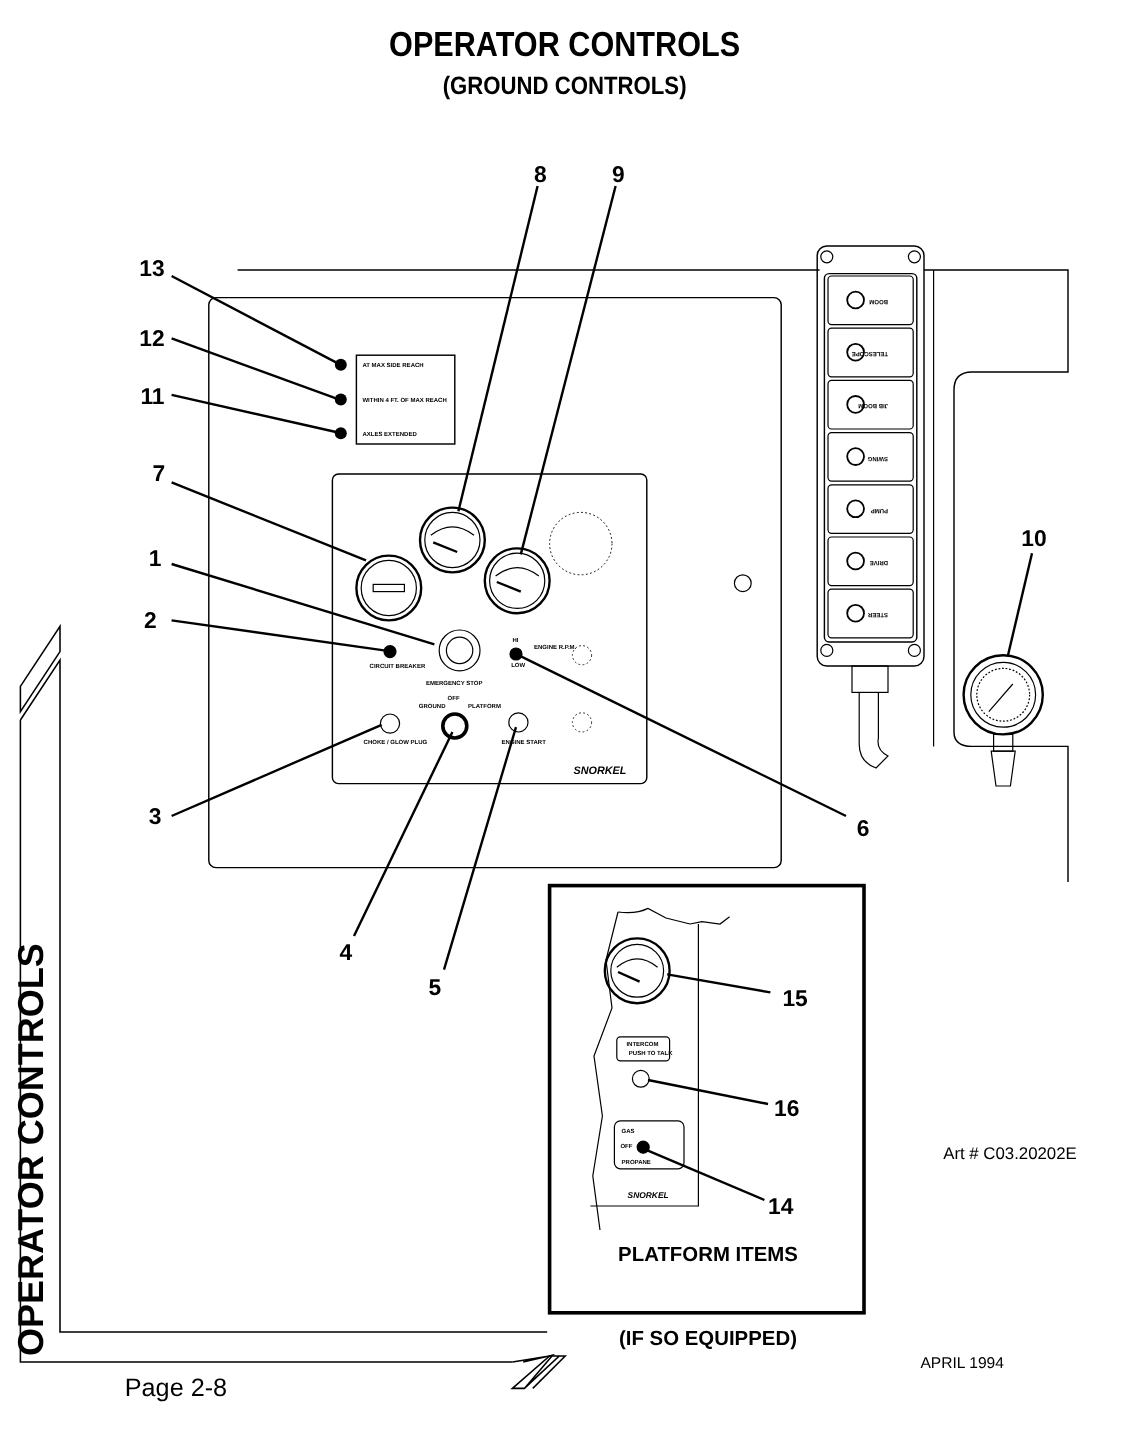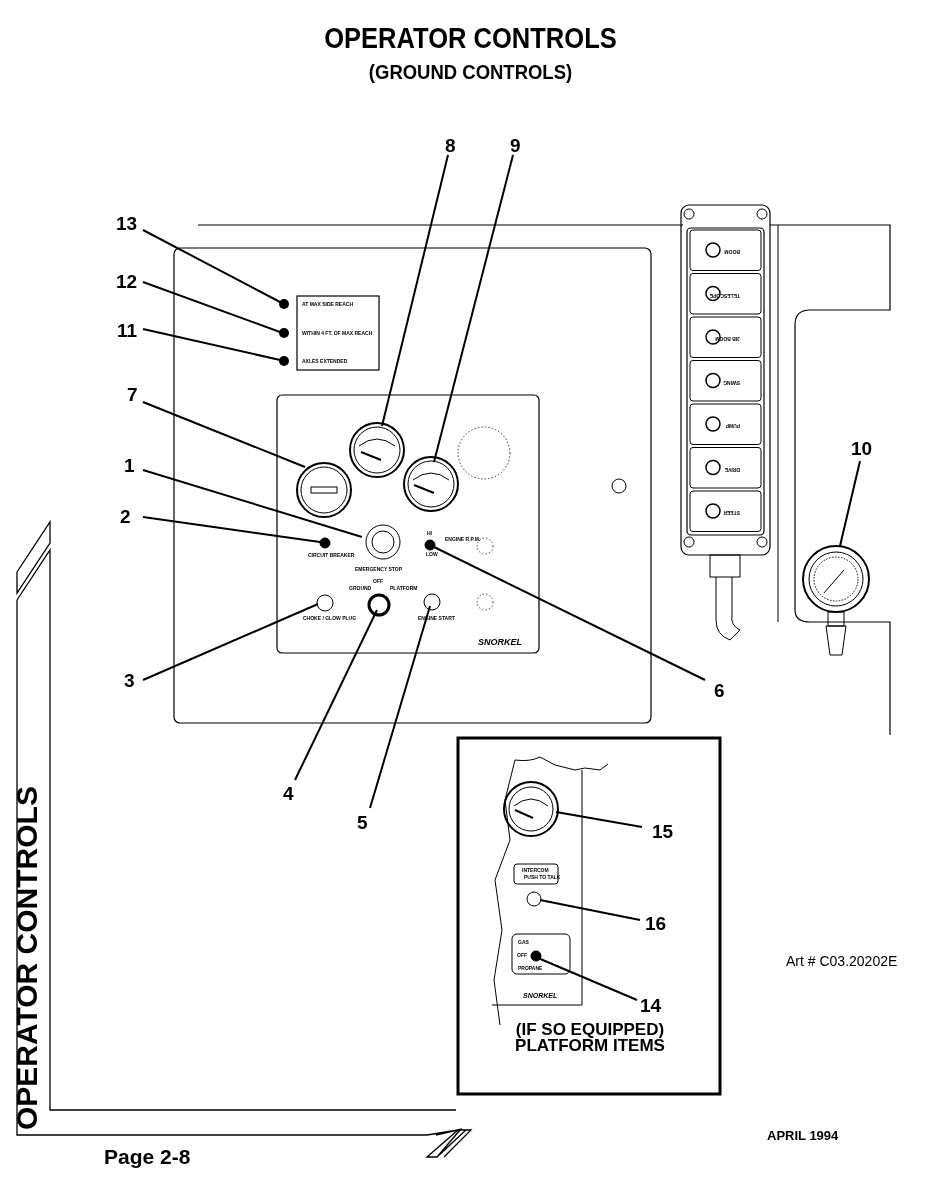--- a/index.html
+++ b/index.html
@@ -4,21 +4,21 @@
 <style>
   html,body{margin:0;padding:0;background:#fff;}
   body{width:941px;height:1200px;position:relative;overflow:hidden;font-family:"Liberation Sans",sans-serif;color:#000;}
   .title{position:absolute;left:0;width:941px;text-align:center;font-weight:bold;font-family:"Liberation Sans",sans-serif;transform:scaleX(0.88);transform-origin:center;}
   #t1{top:22px;font-size:29px;}
   #t2{top:60px;font-size:21px;}
   svg{position:absolute;left:0;top:0;}
   .num{font-family:"Liberation Sans",sans-serif;font-weight:bold;font-size:19px;}
   .lbl{font-family:"Liberation Sans",sans-serif;font-weight:bold;font-size:5px;}
   .side{position:absolute;left:10px;top:1130px;transform:rotate(-90deg);transform-origin:0 0;font-weight:bold;font-size:30px;white-space:nowrap;}
-  .foot{position:absolute;font-weight:bold;}
+  .foot{position:absolute;font-weight:normal;}
   #page{left:104px;top:1145px;font-size:21px;}
   #date{left:767px;top:1128px;font-size:13px;}
   #art{position:absolute;left:786px;top:925px;font-size:14px;margin-top:28px;}
   .opt{position:absolute;left:462px;width:256px;text-align:center;font-weight:bold;font-size:17px;}
 </style>
 </head>
 <body>
 
 <div class="title" id="t1">OPERATOR CONTROLS</div>
 <div class="title" id="t2">(GROUND CONTROLS)</div>
@@ -219,13 +219,13 @@
     <text class="num" x="652" y="838">15</text>
     <text class="num" x="645" y="930">16</text>
   </g>
 </svg>
 
 <div class="side">OPERATOR CONTROLS</div>
 <div class="foot" id="page">Page 2-8</div>
 <div class="foot" id="date">APRIL 1994</div>
 <div id="art">Art # C03.20202E</div>
 <div class="opt" style="top:1036px">PLATFORM ITEMS</div>
-<div class="opt" style="top:1020px">(IF SO EQUIPPED)</div>
+<div class="opt" style="top:1106px">(IF SO EQUIPPED)</div>
 
 </body></html>

